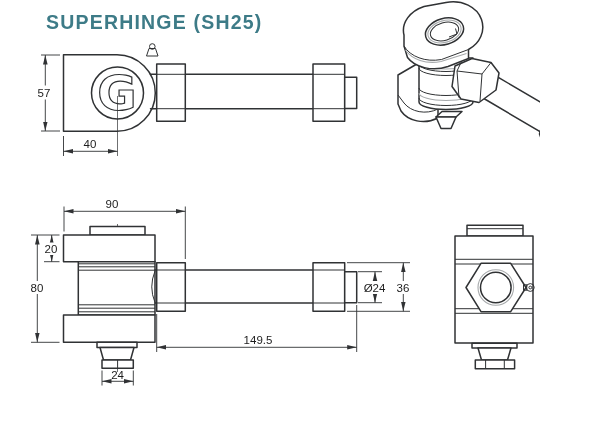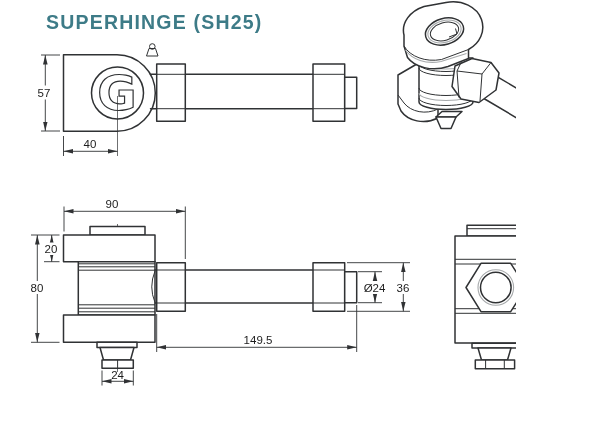--- a/index.html
+++ b/index.html
@@ -1,17 +1,17 @@
 <!DOCTYPE html>
 <html style="--accent: #3D7B87; --line: #303234; --line_light: #A6A9AB; --text: #1C1C1C; --background: #FFFFFF;"><head>
 <meta charset="utf-8">
 <style>
   html,body{margin:0;padding:0;background:#fff;}
   #canvas{position:relative;width:516px;height:424px;background:var(--background,#fff);overflow:hidden;
-          font-family:"Liberation Sans",sans-serif;}
+          font-family:"Liberation Sans",sans-serif;padding-left:24px;}
   #title{position:absolute;left:46px;top:11px;font-size:19.5px;font-weight:700;letter-spacing:1.2px;
          color:var(--accent,#3D7B87);white-space:nowrap;}
   svg{position:absolute;left:0;top:0;}
   .ol{fill:#fff;stroke:var(--line,#303234);stroke-width:1.5;stroke-linejoin:round;}
   .ln{fill:none;stroke:var(--line,#303234);stroke-width:1.5;stroke-linejoin:round;stroke-linecap:round;}
   .tn{fill:none;stroke:var(--line,#303234);stroke-width:1;}
   .dim{fill:none;stroke:var(--line,#303234);stroke-width:0.9;}
   .cl{fill:none;stroke:var(--line,#303234);stroke-width:0.7;}
   .gray{fill:none;stroke:var(--line_light,#A6A9AB);stroke-width:1.1;}
   .arrf{fill:var(--line,#303234);stroke:none;}

